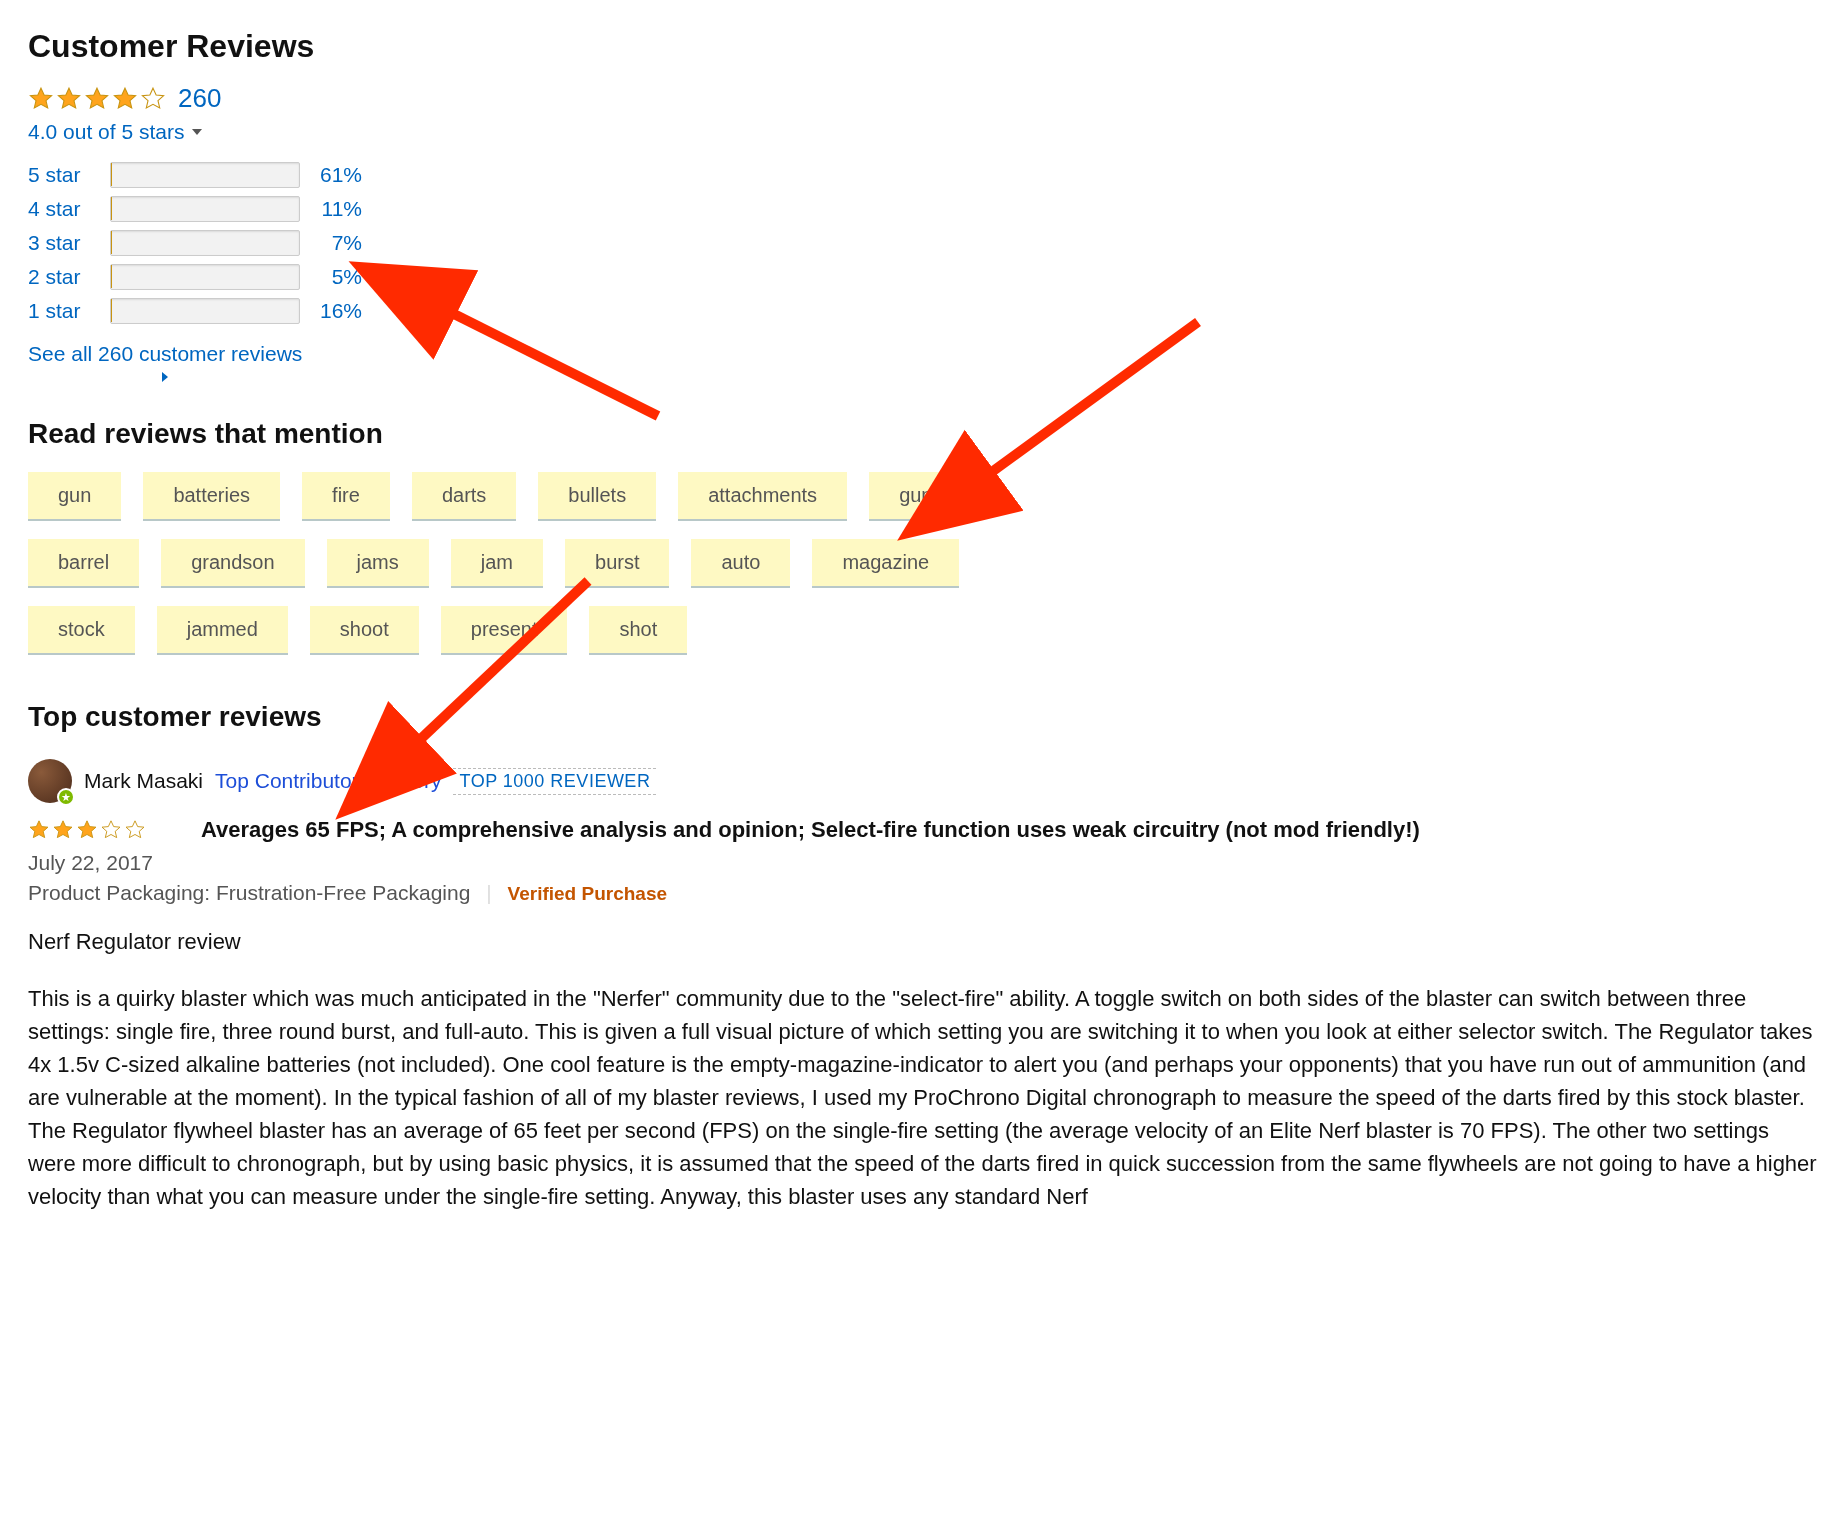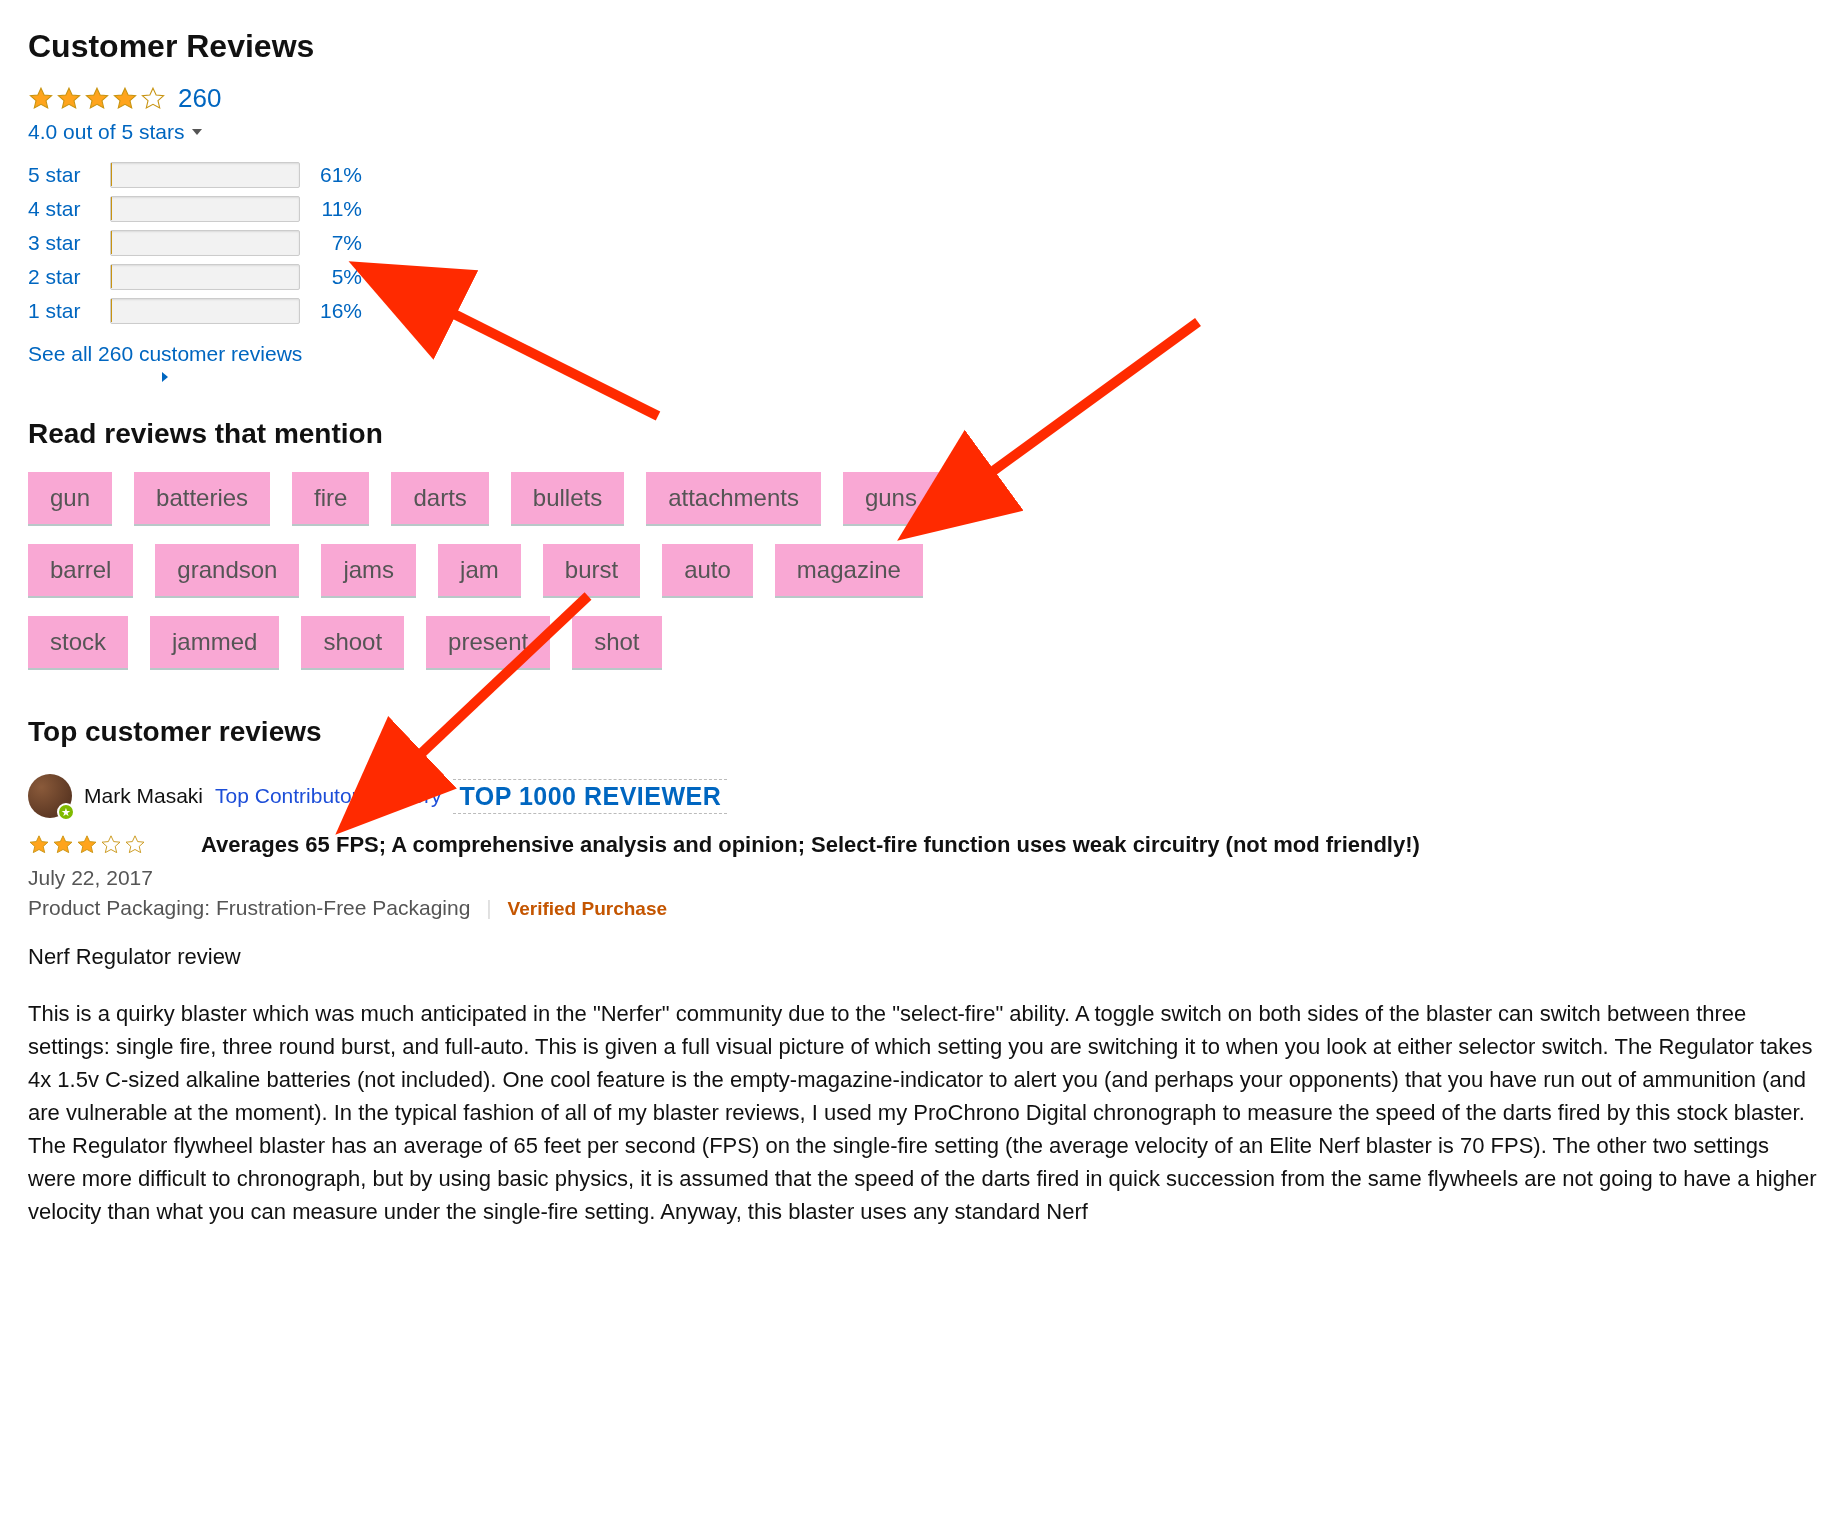--- a/index.html
+++ b/index.html
@@ -19,28 +19,28 @@
   .hist-bar-bg { width: 190px; height: 26px; background: #f2f2f2; border: 1px solid #ccc; border-radius: 2px; box-shadow: inset 0 1px 2px rgba(0,0,0,0.1); position: relative; }
   .hist-bar-fill { height: 100%; background: linear-gradient(to bottom, #ffce00, #ffa700); border-right: 1px solid #c89411; }
   .hist-pct { width: 50px; text-align: right; }
   .share-col { padding-top: 4px; }
   .share-text { font-size: 23px; margin-bottom: 40px; }
   .write-review-btn { font-size: 21px; padding: 12px 26px; background: linear-gradient(to bottom, #f7f8fa, #e7e9ec); border: 1px solid #adb1b8; border-radius: 4px; cursor: pointer; box-shadow: 0 1px 0 rgba(255,255,255,.6) inset; }
   .see-all-link { color: #0066c0; font-size: 21px; display: inline-flex; align-items: center; gap: 6px; cursor: pointer; margin-bottom: 36px; flex-direction: column; }
   .caret-right { width: 0; height: 0; border-top: 5px solid transparent; border-bottom: 5px solid transparent; border-left: 6px solid #0066c0; }
   .mention-heading { font-size: 28px; font-weight: 700; margin-bottom: 22px; }
   .keywords { display: flex; flex-wrap: wrap; gap: 18px 22px; margin-bottom: 46px; max-width: 1000px; }
-  .keyword-pill { background: #f9a8d4; color: #555; font-size: 24px; padding: 12px 22px; border: none; border-bottom: 2px solid #b8c8c8; cursor: pointer; }
+  .keyword-pill { background: #fef9c3; color: #555; font-size: 20px; padding: 12px 30px; border: none; border-bottom: 2px solid #b8c8c8; cursor: pointer; }
   .top-reviews-heading { font-size: 28px; font-weight: 700; margin-bottom: 26px; }
   .reviewer-row { display: flex; align-items: center; gap: 12px; margin-bottom: 14px; }
   .avatar { width: 44px; height: 44px; border-radius: 50%; background: radial-gradient(circle at 30% 30%, #8a5a3a, #4a2a1a); position: relative; }
   .avatar-badge { position: absolute; bottom: -3px; right: -3px; width: 18px; height: 18px; border-radius: 50%; background: #7fba00; border: 2px solid #fff; display:flex; align-items:center; justify-content:center; color:#fff; font-size:11px; }
   .reviewer-name { font-size: 21px; color: #111; }
   .contributor { font-size: 21px; color: #1d4ed8; }
-  .top-reviewer-badge { font-size: 25px; font-weight: 700; color: #0066c0; border-top: 1px dashed #bbb; border-bottom: 1px dashed #bbb; padding: 2px 6px; letter-spacing: 0.5px; }
+  .top-reviewer-badge { font-size: 18px; font-weight: 400; color: #0066c0; border-top: 1px dashed #bbb; border-bottom: 1px dashed #bbb; padding: 2px 6px; letter-spacing: 0.5px; }
   .review-title-row { display: flex; align-items: center; gap: 12px; margin-bottom: 8px; }
   .review-title { font-size: 22px; font-weight: 700; margin-left: 43px; }
   .review-date { font-size: 21px; color: #555; margin-bottom: 6px; }
   .review-meta { font-size: 21px; color: #555; margin-bottom: 20px; }
   .verified { color: #c45500; font-weight: 700; font-size: 19px; }
   .sep { color: #ddd; margin: 0 10px; }
   .review-body { font-size: 22px; line-height: 1.5; }
   .review-body p { margin-bottom: 24px; }
   .arrow-annot { position: absolute; pointer-events: none; }
   svg.arrow { overflow: visible; }

